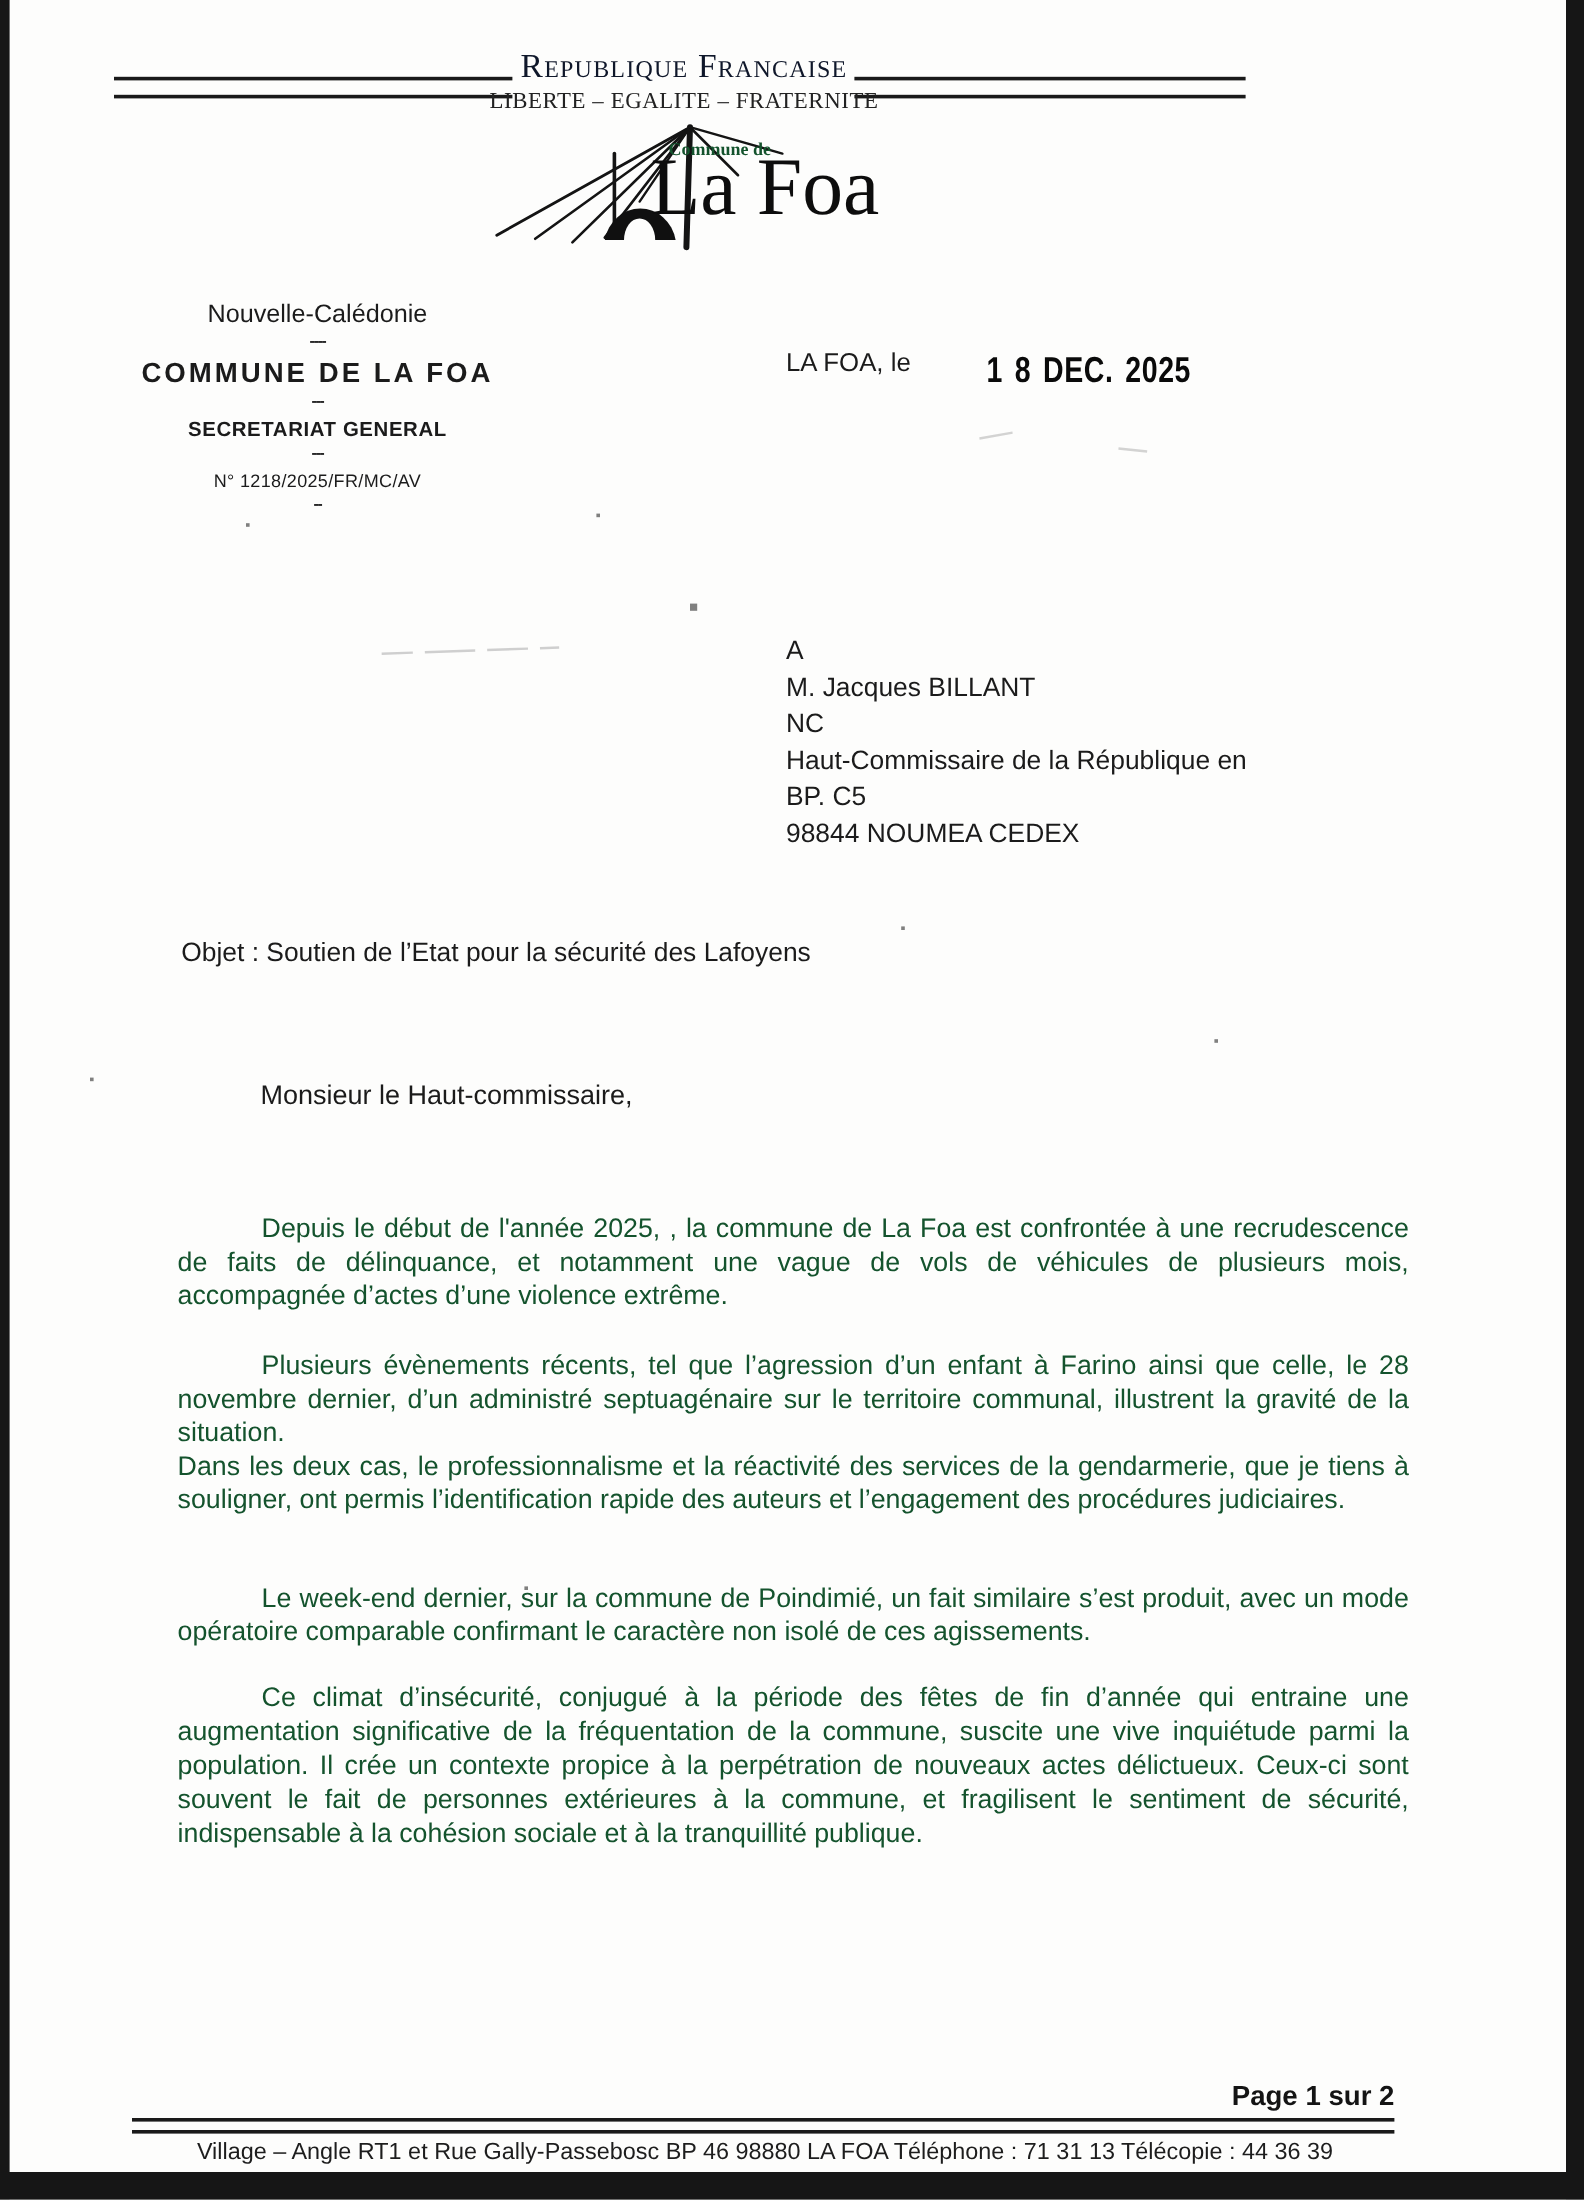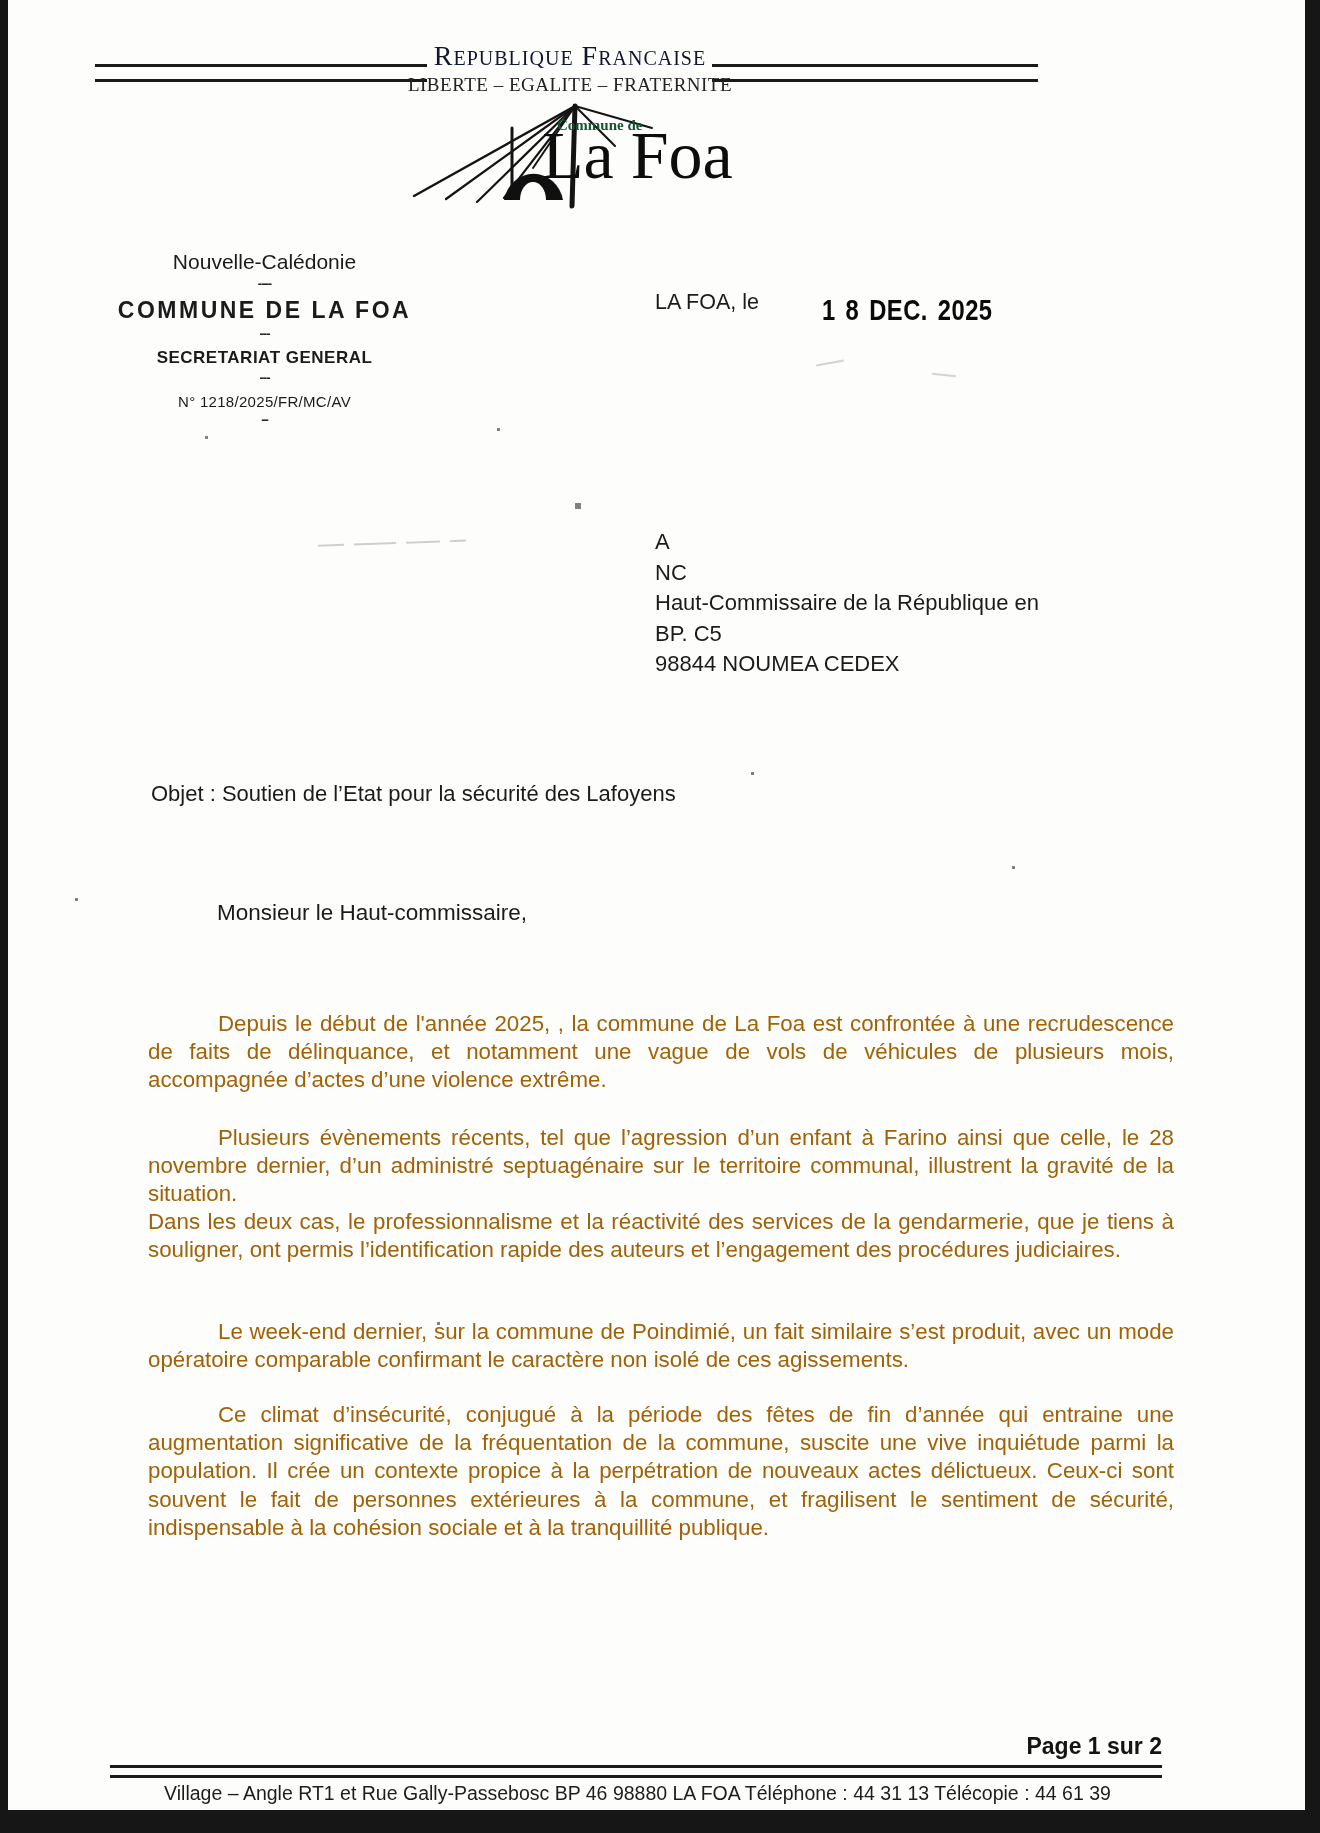--- a/index.html
+++ b/index.html
@@ -34,21 +34,21 @@
   .stamp{position:absolute;left:822px;top:292px;font-size:25px;font-weight:700;color:#0a0a0a;
         transform:scale(.95,1.2);transform-origin:left top;letter-spacing:.5px;word-spacing:3px;
         font-family:"Liberation Sans",sans-serif;}
   
   .recipient{position:absolute;left:655px;top:527px;font-size:22px;line-height:30.5px;}
   
   .subject{position:absolute;left:151px;top:781px;font-size:22px;}
   .salutation{position:absolute;left:217px;top:900px;font-size:22.5px;}
   
   .para{position:absolute;left:148px;width:1026px;font-size:22.3px;line-height:28.2px;
-        text-align:justify;color:#a16207;}
+        text-align:justify;color:#14532d;}
   .para.indent{text-indent:70px;}
   .p1{top:1010px;}.p2{top:1124px;}.p3{top:1208px;}.p4{top:1318px;}.p5{top:1401px;}
   
   .page-indicator{position:absolute;left:860px;top:1733px;width:302px;text-align:right;
         font-size:23px;font-weight:600;color:#141414;}
   .page-indicator b{font-weight:800;}
   .footer-address{position:absolute;left:110px;top:1782px;width:1055px;text-align:center;
         font-size:19.5px;color:#1d1d1d;}
   
   .artifact{position:absolute;}
@@ -100,20 +100,21 @@
     <div class="sep">---</div>
     <div class="ref">N° 1218/2025/FR/MC/AV</div>
     <div class="sep">--</div>
   </div>
 
   <div class="place">LA FOA, le</div>
   <div class="stamp">1 8 DEC. 2025</div>
 
   <div class="recipient">
     <div>A</div>
+    <div>M. Jacques BILLANT</div>
     <div>NC</div>
     <div>Haut-Commissaire de la République en</div>
     <div>BP. C5</div>
     <div>98844 NOUMEA CEDEX</div>
   </div>
 
   <div class="subject">Objet : Soutien de l’Etat pour la sécurité des Lafoyens</div>
   <div class="salutation">Monsieur le Haut-commissaire,</div>
 
   <div class="para indent p1">Depuis le début de l'année 2025, , la commune de La Foa est confrontée à une recrudescence de faits de délinquance, et notamment une vague de vols de véhicules de plusieurs mois, accompagnée d’actes d’une violence extrême.</div>
@@ -123,21 +124,21 @@
   <div class="para indent p5">Ce climat d’insécurité, conjugué à la période des fêtes de fin d’année qui entraine une augmentation significative de la fréquentation de la commune, suscite une vive inquiétude parmi la population. Il crée un contexte propice à la perpétration de nouveaux actes délictueux. Ceux-ci sont souvent le fait de personnes extérieures à la commune, et fragilisent le sentiment de sécurité, indispensable à la cohésion sociale et à la tranquillité publique.</div>
 
   <div class="page-indicator">
     <span>Page</span>
     <b>1</b>
     <span>sur</span>
     <b>2</b>
   </div>
   <div class="rule" style="left:110px;top:1765px;width:1052px;"></div>
   <div class="rule" style="left:110px;top:1775px;width:1052px;"></div>
-  <div class="footer-address">Village – Angle RT1 et Rue Gally-Passebosc BP 46  98880 LA FOA Téléphone : 44 31 13 Télécopie : 44 61 39</div>
+  <div class="footer-address">Village – Angle RT1 et Rue Gally-Passebosc BP 46  98880 LA FOA Téléphone : 71 31 13 Télécopie : 44 36 39</div>
 
   <div class="artifact smudge" style="left:318px;top:533px;transform:rotate(-2deg);">
     <span style="width:26px;"></span><span style="width:42px;"></span><span style="width:34px;"></span><span style="width:16px;"></span>
   </div>
   <div class="artifact pencil" style="left:816px;top:362px;width:28px;transform:rotate(-10deg);"></div>
   <div class="artifact pencil" style="left:932px;top:374px;width:24px;transform:rotate(6deg);"></div>
   <div class="artifact dot" style="left:575px;top:503px;width:6px;height:6px;"></div>
   <div class="artifact dot" style="left:205px;top:436px;width:3px;height:3px;"></div>
   <div class="artifact dot" style="left:497px;top:428px;width:3px;height:3px;"></div>
   <div class="artifact dot" style="left:751px;top:772px;width:3px;height:3px;"></div>

